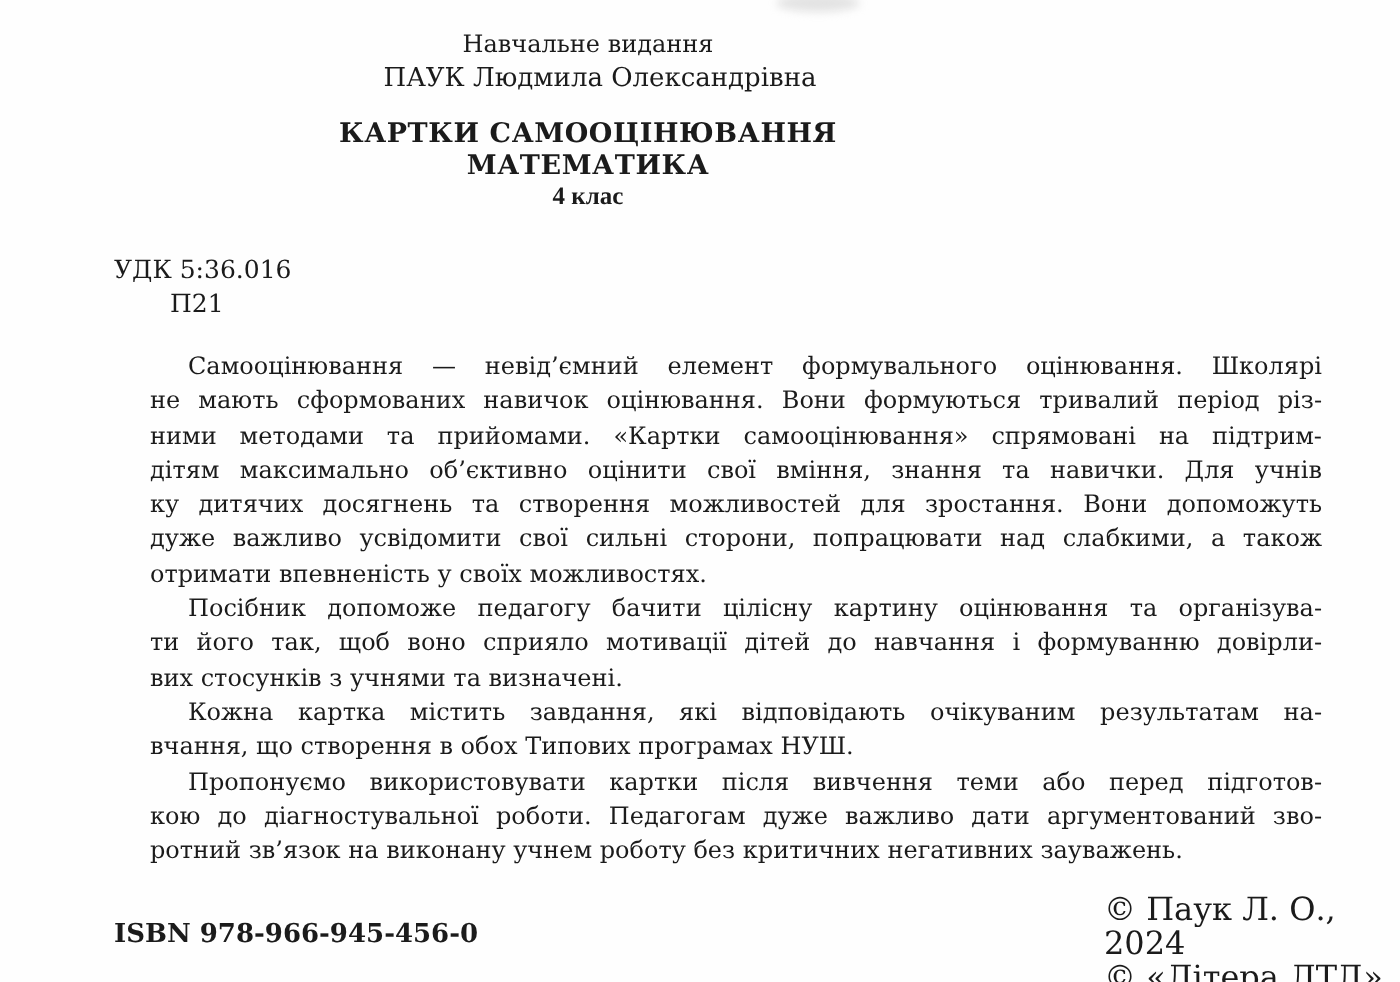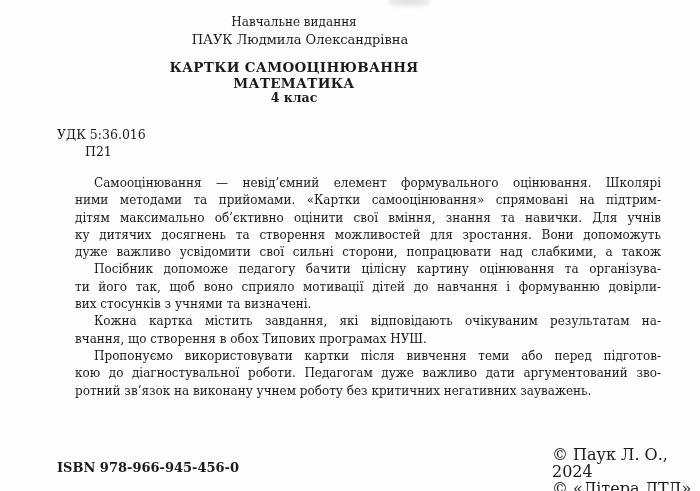--- a/index.html
+++ b/index.html
@@ -58,20 +58,21 @@
   .book-subject {
     font-size: 13.5px;
     line-height: 15px;
     font-weight: bold;
     letter-spacing: 0.3px;
   }
   .book-grade {
     font-size: 12.5px;
     line-height: 14px;
     font-weight: bold;
+    font-family: Liberation Serif, serif;
   }
   
   .classification {
     position: absolute;
     left: 57px;
     top: 126px;
     font-size: 12.5px;
     line-height: 17px;
   }
   .bbk {
@@ -131,24 +132,26 @@
     <div class="book-grade">4 клас</div>
   </div>
 
   <div class="classification">
     <div class="udc">УДК 5:36.016</div>
     <div class="bbk">П21</div>
   </div>
 
   <div class="body-text">
     <div class="bl first">Самооцінювання — невід’ємний елемент формувального оцінювання. Школярі</div>
+    <div class="bl">не мають сформованих навичок оцінювання. Вони формуються тривалий період різ-</div>
     <div class="bl">ними методами та прийомами. «Картки самооцінювання» спрямовані на підтрим-</div>
     <div class="bl">дітям максимально об’єктивно оцінити свої вміння, знання та навички. Для учнів</div>
     <div class="bl">ку дитячих досягнень та створення можливостей для зростання. Вони допоможуть</div>
     <div class="bl">дуже важливо усвідомити свої сильні сторони, попрацювати над слабкими, а також</div>
+    <div class="bl last">отримати впевненість у своїх можливостях.</div>
 
     <div class="bl first">Посібник допоможе педагогу бачити цілісну картину оцінювання та організува-</div>
     <div class="bl">ти його так, щоб воно сприяло мотивації дітей до навчання і формуванню довірли-</div>
     <div class="bl last">вих стосунків з учнями та визначені.</div>
 
     <div class="bl first">Кожна картка містить завдання, які відповідають очікуваним результатам на-</div>
     <div class="bl last">вчання, що створення в обох Типових програмах НУШ.</div>
 
     <div class="bl first">Пропонуємо використовувати картки після вивчення теми або перед підготов-</div>
     <div class="bl">кою до діагностувальної роботи. Педагогам дуже важливо дати аргументований зво-</div>

